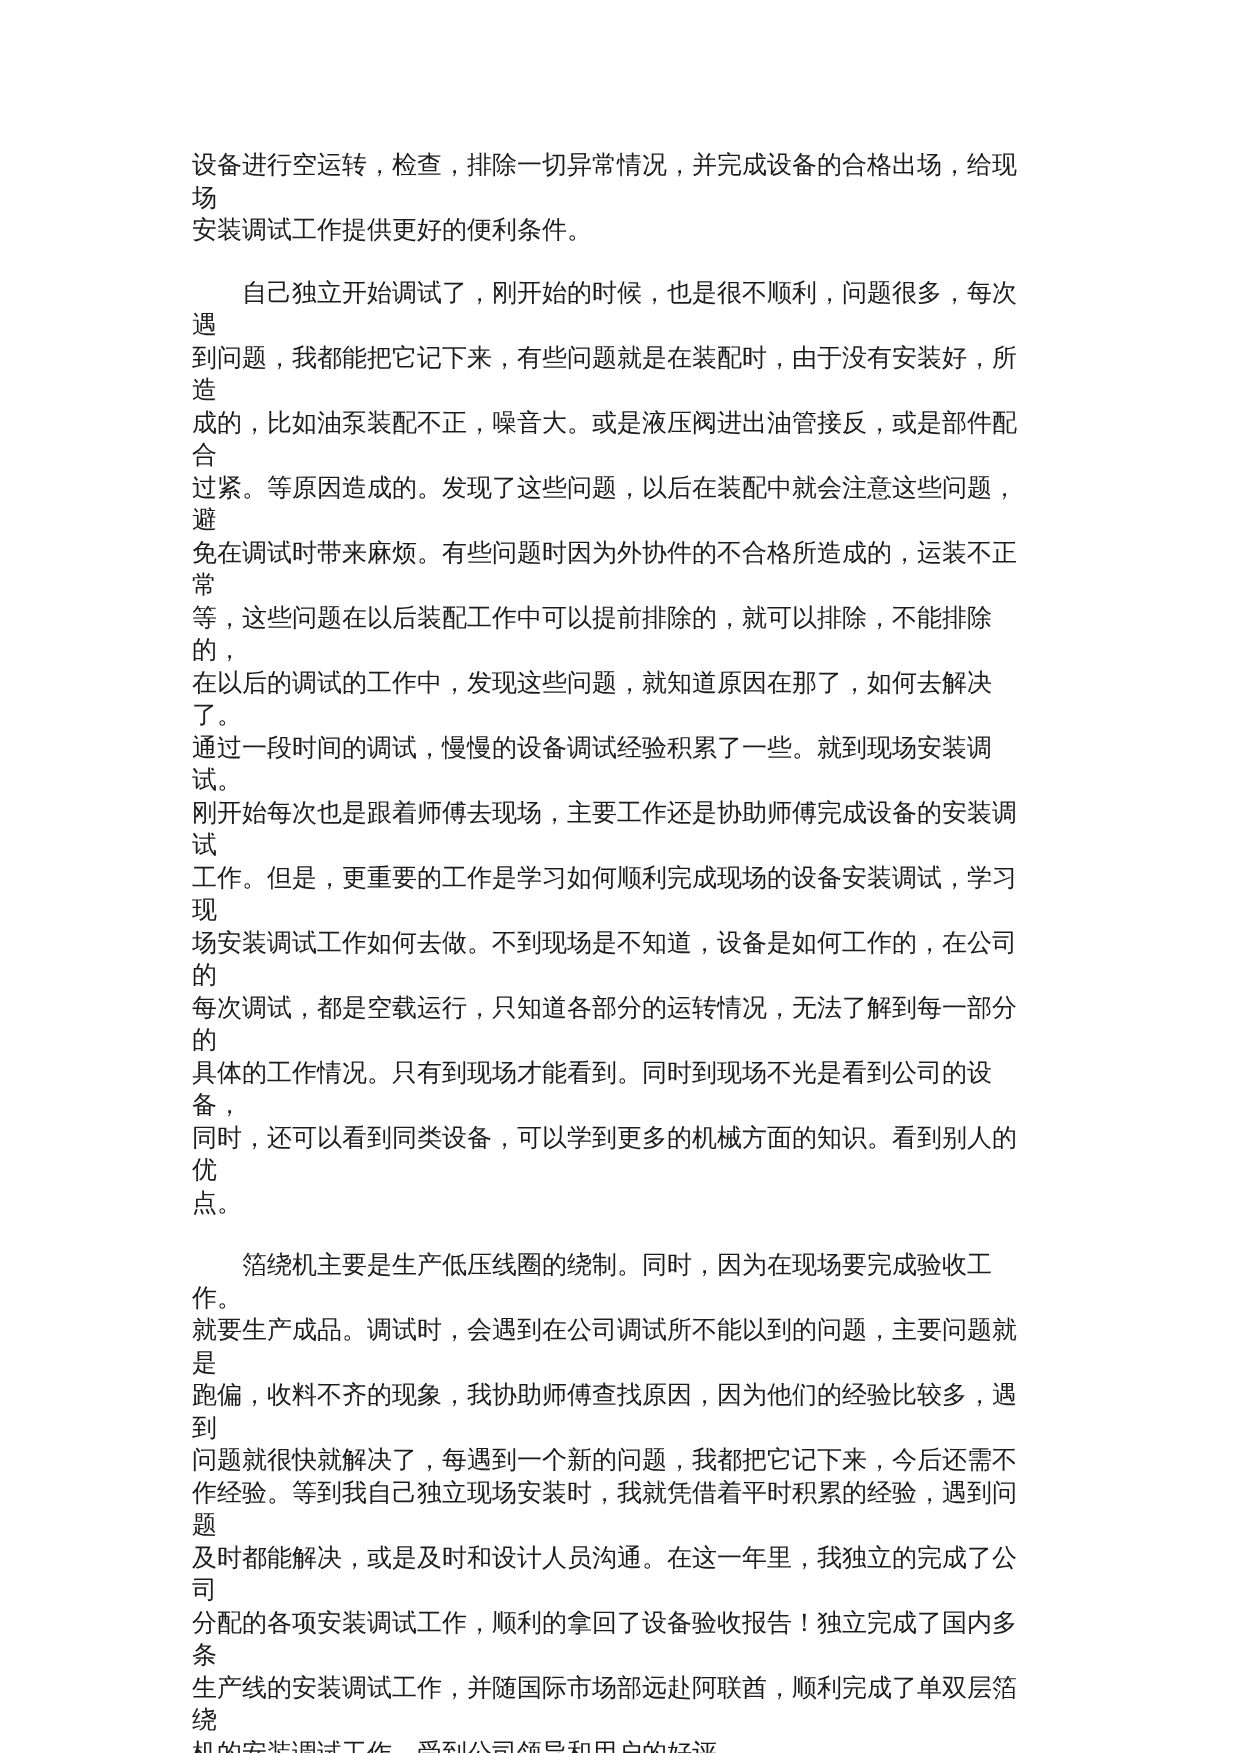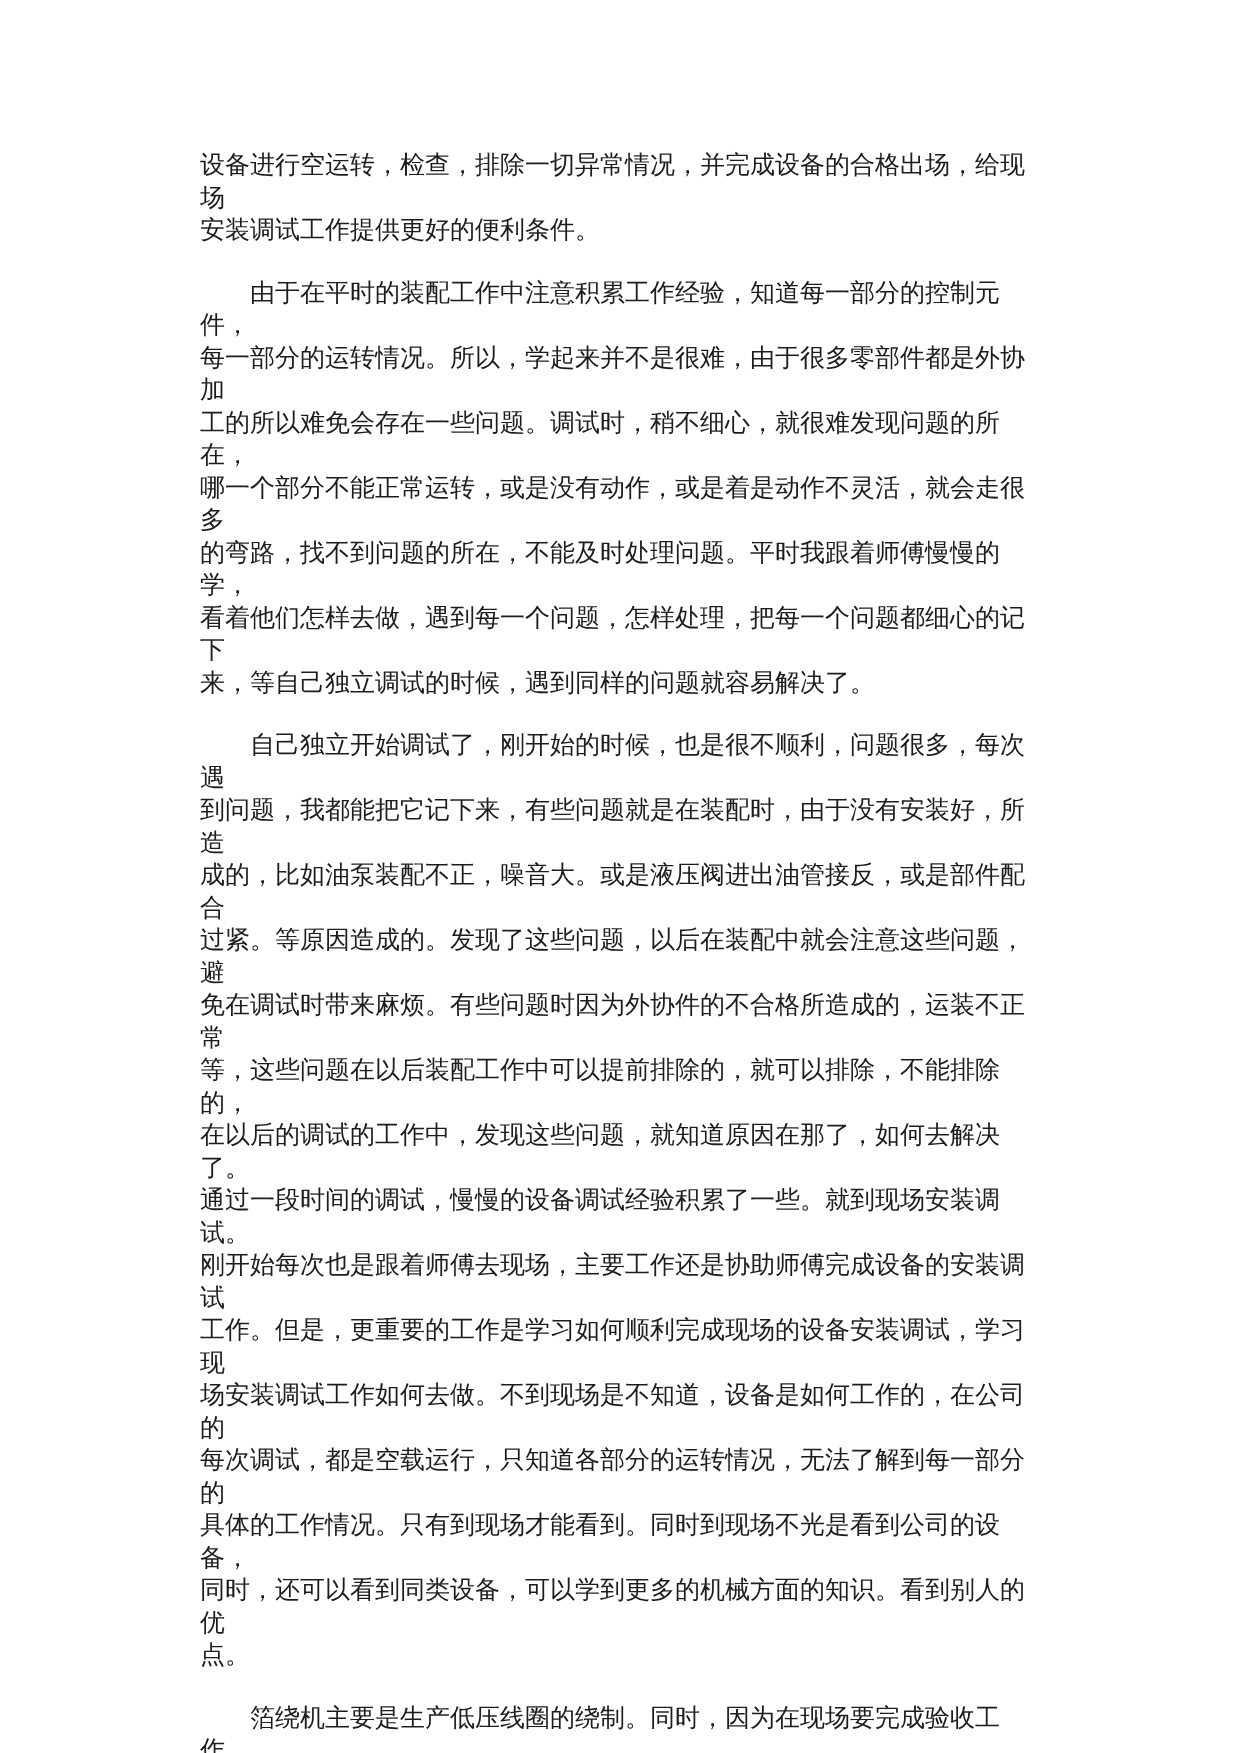--- a/index.html
+++ b/index.html
@@ -19,45 +19,38 @@
     position: absolute;
     left: 188px;
     top: 149px;
     width: 852px;
     font-size: 25px;
     line-height: 32.5px;
     color: #1c1c1c;
     text-align: left;
   }
   .para {
-    margin: 0 0 30px 12px;
+    margin: 0 0 30px 4px;
     white-space: pre-line;   
     letter-spacing: 0;
   }
   .para.indented {
     text-indent: 50px;       
   }
   .para:last-child {
     margin-bottom: 0;
   }
 </style>
 </head>
 <body>
 
 <div class="page">
   <div class="text-block">
     <p class="para">设备进行空运转，检查，排除一切异常情况，并完成设备的合格出场，给现场
 安装调试工作提供更好的便利条件。</p>
-    <p class="para indented">由于在平时的装配工作中注意积累工作经验，知道每一部分的控制元件，
-每一部分的运转情况。所以，学起来并不是很难，由于很多零部件都是外协加
-工的所以难免会存在一些问题。调试时，稍不细心，就很难发现问题的所在，
-哪一个部分不能正常运转，或是没有动作，或是着是动作不灵活，就会走很多
-的弯路，找不到问题的所在，不能及时处理问题。平时我跟着师傅慢慢的学，
-看着他们怎样去做，遇到每一个问题，怎样处理，把每一个问题都细心的记下
-来，等自己独立调试的时候，遇到同样的问题就容易解决了。</p>
     <p class="para indented">自己独立开始调试了，刚开始的时候，也是很不顺利，问题很多，每次遇
 到问题，我都能把它记下来，有些问题就是在装配时，由于没有安装好，所造
 成的，比如油泵装配不正，噪音大。或是液压阀进出油管接反，或是部件配合
 过紧。等原因造成的。发现了这些问题，以后在装配中就会注意这些问题，避
 免在调试时带来麻烦。有些问题时因为外协件的不合格所造成的，运装不正常
 等，这些问题在以后装配工作中可以提前排除的，就可以排除，不能排除的，
 在以后的调试的工作中，发现这些问题，就知道原因在那了，如何去解决了。
 通过一段时间的调试，慢慢的设备调试经验积累了一些。就到现场安装调试。
 刚开始每次也是跟着师傅去现场，主要工作还是协助师傅完成设备的安装调试
 工作。但是，更重要的工作是学习如何顺利完成现场的设备安装调试，学习现

